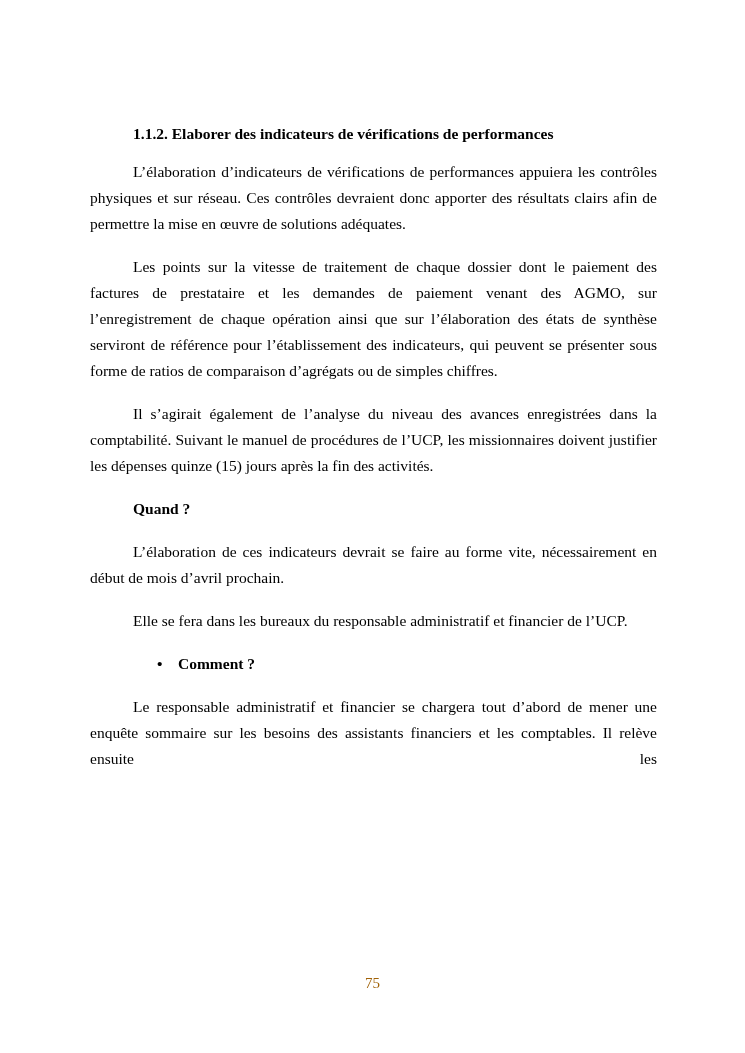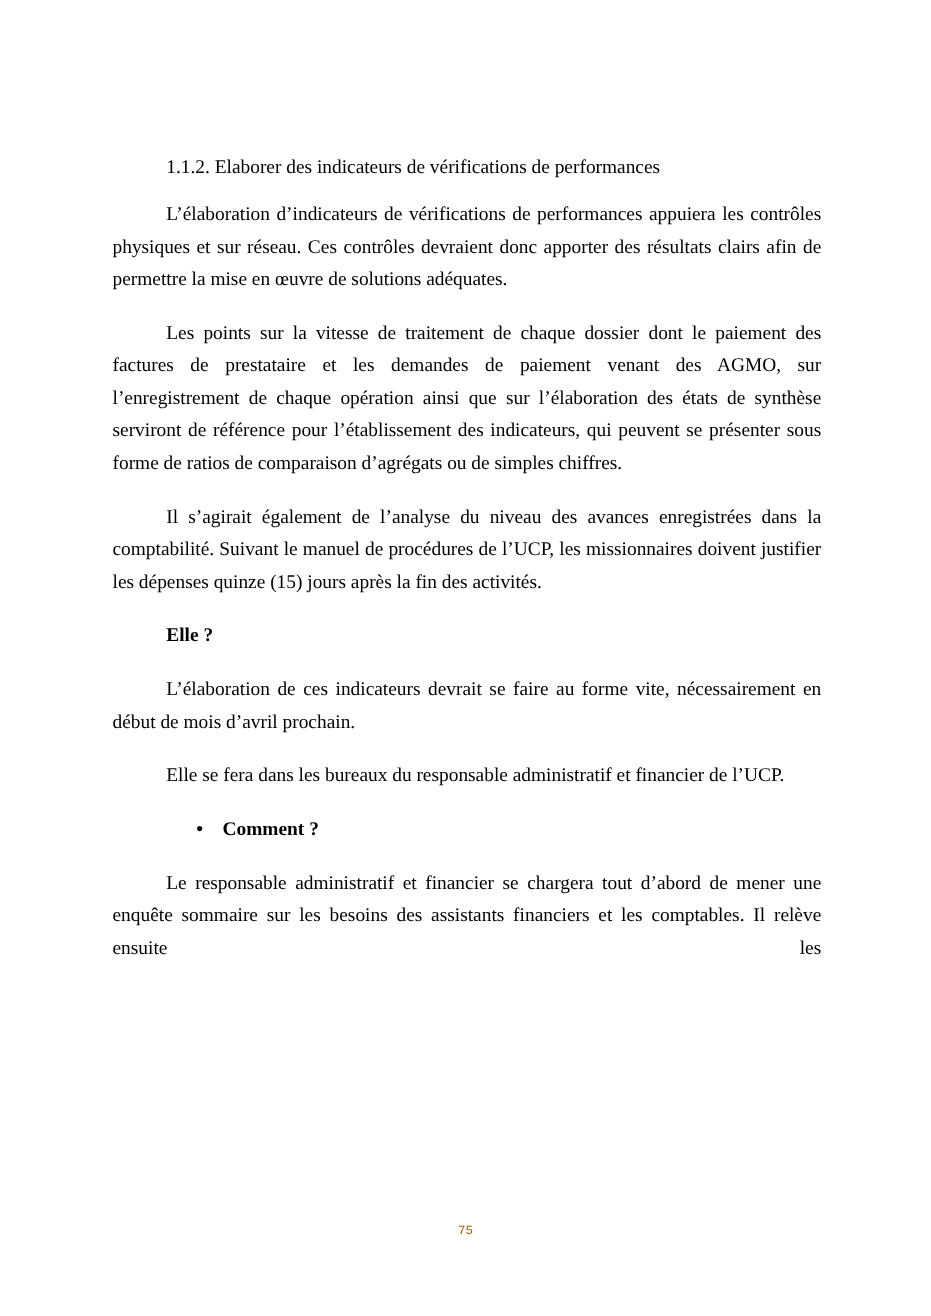--- a/index.html
+++ b/index.html
@@ -17,21 +17,21 @@
   }
   .content {
     position: absolute;
     top: 121px;
     left: 90px;
     width: 567px;
     font-size: 15.5px;
     line-height: 26px;
   }
   .heading {
-    font-weight: normal;
+    font-weight: bold;
     margin: 0 0 12px 0;
     text-indent: 43px;
   }
   .para {
     margin: 0 0 17px 0;
     text-align: justify;
     text-indent: 43px;
   }
   .para.justify-last {
     text-align-last: justify;
@@ -52,42 +52,42 @@
   }
   .footer {
     position: absolute;
     top: 974px;
     left: 0;
     right: 0;
     text-align: center;
   }
   .page-number {
     color: #a16207;
-    font-size: 10px;
-    font-family: Liberation Mono, monospace;
+    font-size: 15px;
+    font-family: Liberation Serif, serif;
   }
 </style>
 </head>
 <body>
 
 <div class="page">
   <div class="content">
 
     <div class="heading">1.1.2. Elaborer des indicateurs de vérifications de performances</div>
 
     <p class="para">L’élaboration d’indicateurs de vérifications de performances appuiera les contrôles physiques et sur réseau. Ces contrôles devraient donc apporter des résultats clairs afin de permettre la mise en œuvre de solutions adéquates.</p>
 
 
 
 
     <p class="para">Les points sur la vitesse de traitement de chaque dossier dont le paiement des factures de prestataire et les demandes de paiement venant des AGMO, sur l’enregistrement de chaque opération ainsi que sur l’élaboration des états de synthèse serviront de référence pour l’établissement des indicateurs, qui peuvent se présenter sous forme de ratios de comparaison d’agrégats ou de simples chiffres.</p>
 
     <p class="para">Il s’agirait également de l’analyse du niveau des avances enregistrées dans la comptabilité. Suivant le manuel de procédures de l’UCP, les missionnaires doivent justifier les dépenses quinze (15) jours après la fin des activités.</p>
 
-    <div class="subheading">Elle ?</div>
+    <div class="subheading">Quand ?</div>
 
     <p class="para">L’élaboration de ces indicateurs devrait se faire au forme vite, nécessairement en début de mois d’avril prochain.</p>
 
 
     <p class="para">Elle se fera dans les bureaux du responsable administratif et financier de l’UCP.</p>
 
     <div class="bullet-row">
       <span class="bullet-glyph">•</span><span>Comment ?</span>
     </div>
 

